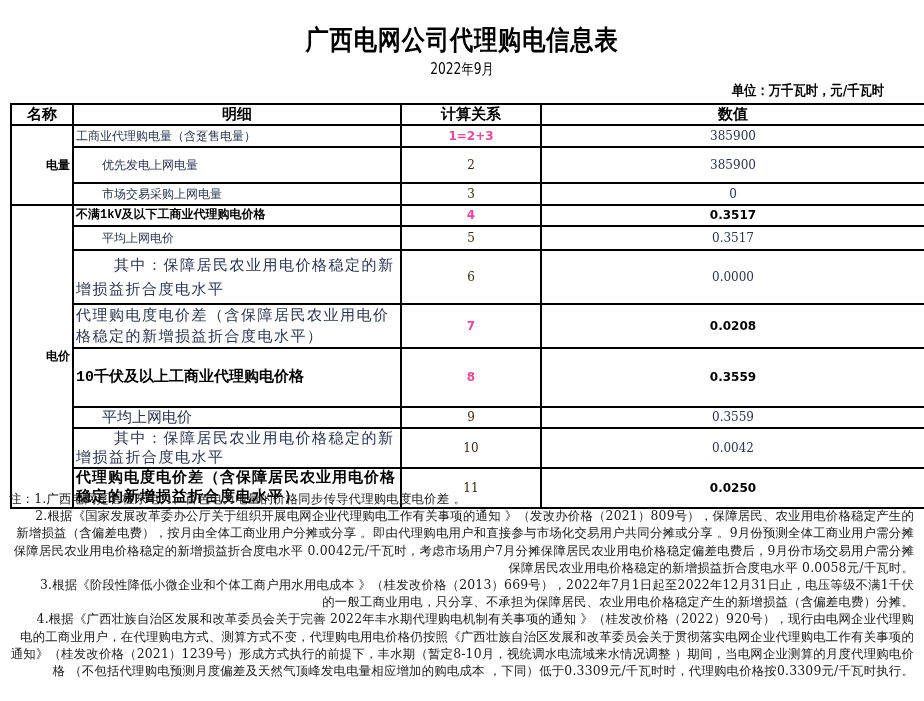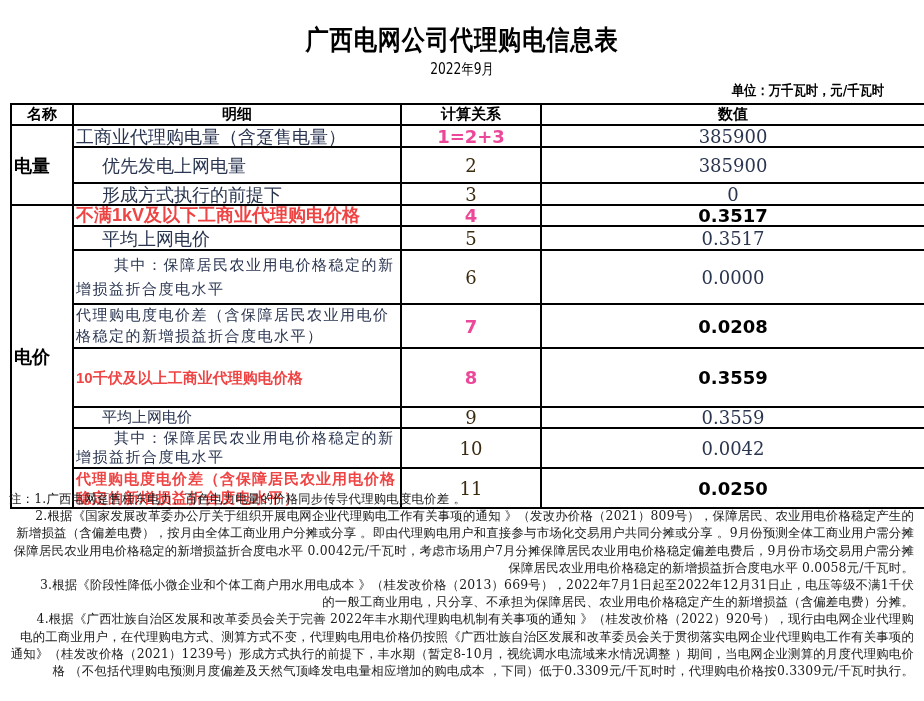--- a/index.html
+++ b/index.html
@@ -1,27 +1,27 @@
 <!DOCTYPE html>
 <html><head>
 <meta charset="utf-8">
 <style>
   html, body { margin: 0; padding: 0; background: #ffffff; }
   body { width: 924px; height: 701px; position: relative; overflow: hidden; font-family: "DejaVu Serif", serif; color: #000; }
   .title { position: absolute; left: 0; top: 22px; width: 924px; text-align: center; font-family: "DejaVu Sans", sans-serif; font-size: 27px; font-weight: bold; letter-spacing: 1px; transform: scaleX(0.86); transform-origin: center; }
   .subtitle { position: absolute; left: 0; top: 60px; width: 924px; text-align: center; font-family: "DejaVu Sans", sans-serif; font-size: 15px; transform: scaleX(0.82); transform-origin: center; }
   .unit { position: absolute; right: 40px; top: 82px; font-family: "DejaVu Sans", sans-serif; font-size: 14px; font-weight: bold; transform: scaleX(0.88); transform-origin: right; }
   table.main { position: absolute; left: 10px; top: 103px; width: 914px; border-collapse: collapse; table-layout: fixed; border: 2px solid #22c55e; }
-  table.main td, table.main th { border: 2px solid #000; padding: 0 2px; font-size: 18px; line-height: 19px; overflow: hidden; }
+  table.main td, table.main th { border: 2px solid #000; padding: 0 2px; font-size: 12px; line-height: 19px; overflow: hidden; }
   table.main th { font-family: "DejaVu Sans", sans-serif; font-weight: bold; font-size: 15px; height: 19px; text-align: center; }
-  .cat { font-family: "DejaVu Sans", sans-serif; font-weight: bold; font-size: 15px; text-align: left; vertical-align: middle; }
+  .cat { font-family: "DejaVu Sans", sans-serif; font-weight: bold; font-size: 15px; text-align: right; vertical-align: middle; }
   .detail { text-align: left; color: #2a3550; }
   .detail.indent { padding-left: 28px; }
   .detail.indent2 { text-indent: 38px; }
-  .detail.bold { font-weight: bold; color: #ef4444; font-family: Liberation Sans, sans-serif; }
+  .detail.bold { font-weight: bold; color: #000000; font-family: Liberation Mono, monospace; }
   .calc { text-align: center; color: #3a2a10; }
   .calc.bold { font-weight: bold; color: #ec4899; font-family: "DejaVu Sans", sans-serif; }
   .val { text-align: center; color: #2a3550; }
   .val.bold { font-weight: bold; color: #000; font-family: "DejaVu Sans", sans-serif; }
   .notes { position: absolute; left: 9px; top: 490px; width: 905px; font-size: 12.4px; line-height: 17.2px; color: #1a1a1a; letter-spacing: 0.2px; }
   .notes p { margin: 0; }
   .notes .ind { text-indent: 24px; text-align: right; }
 </style>
 </head>
 <body>
@@ -50,21 +50,21 @@
     <td class="detail">工商业代理购电量（含趸售电量）</td>
     <td class="calc bold">1=2+3</td>
     <td class="val">385900</td>
   </tr>
   <tr style="height:36px">
     <td class="detail indent">优先发电上网电量</td>
     <td class="calc">2</td>
     <td class="val">385900</td>
   </tr>
   <tr style="height:22px">
-    <td class="detail indent">形成方式执行的前提下</td>
+    <td class="detail indent">市场交易采购上网电量</td>
     <td class="calc">3</td>
     <td class="val">0</td>
   </tr>
 
   <tr style="height:19px">
     <td class="cat" rowspan="8">电价</td>
     <td class="detail bold">不满1kV及以下工商业代理购电价格</td>
     <td class="calc bold">4</td>
     <td class="val bold">0.3517</td>
   </tr>

